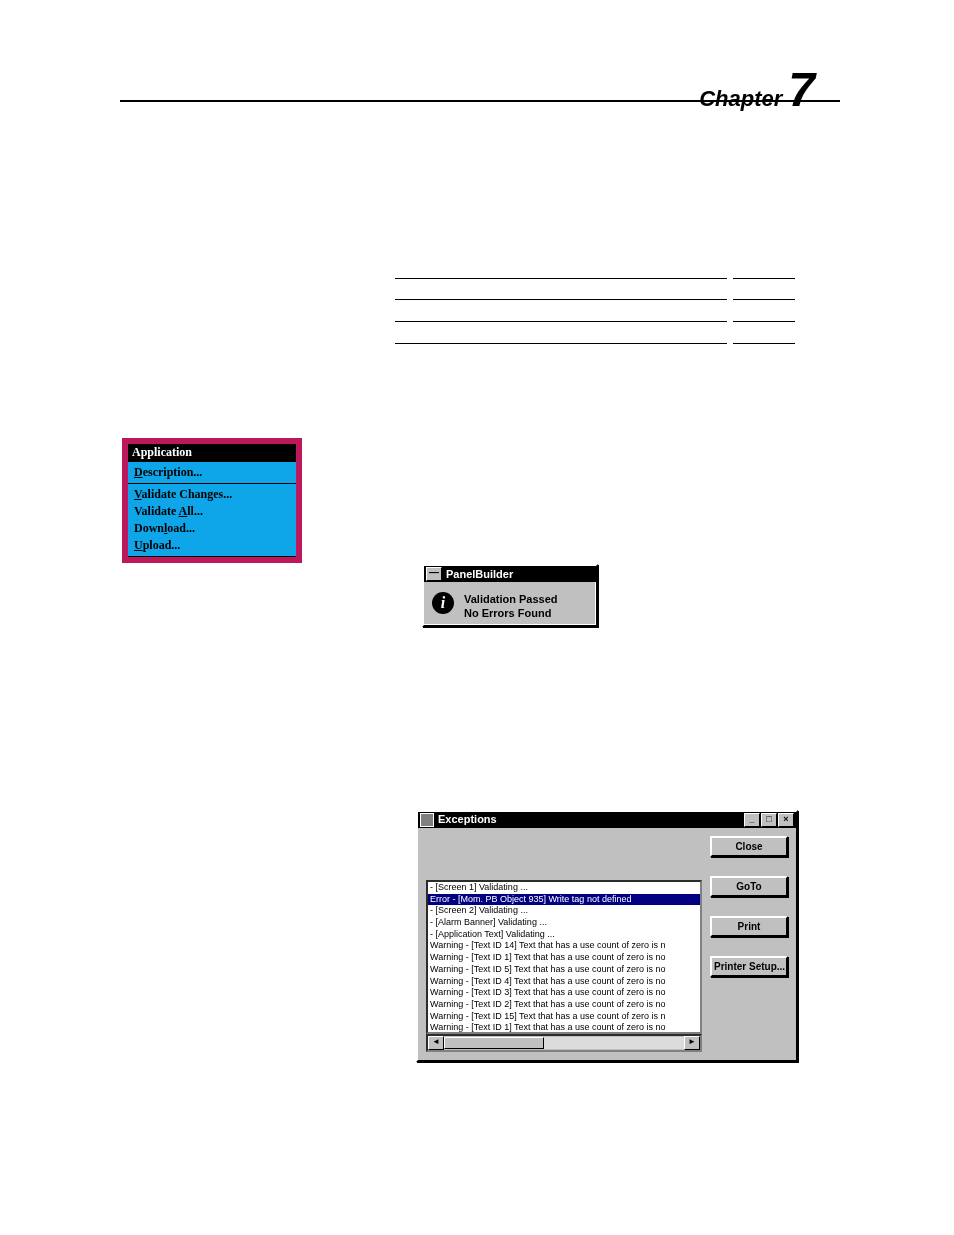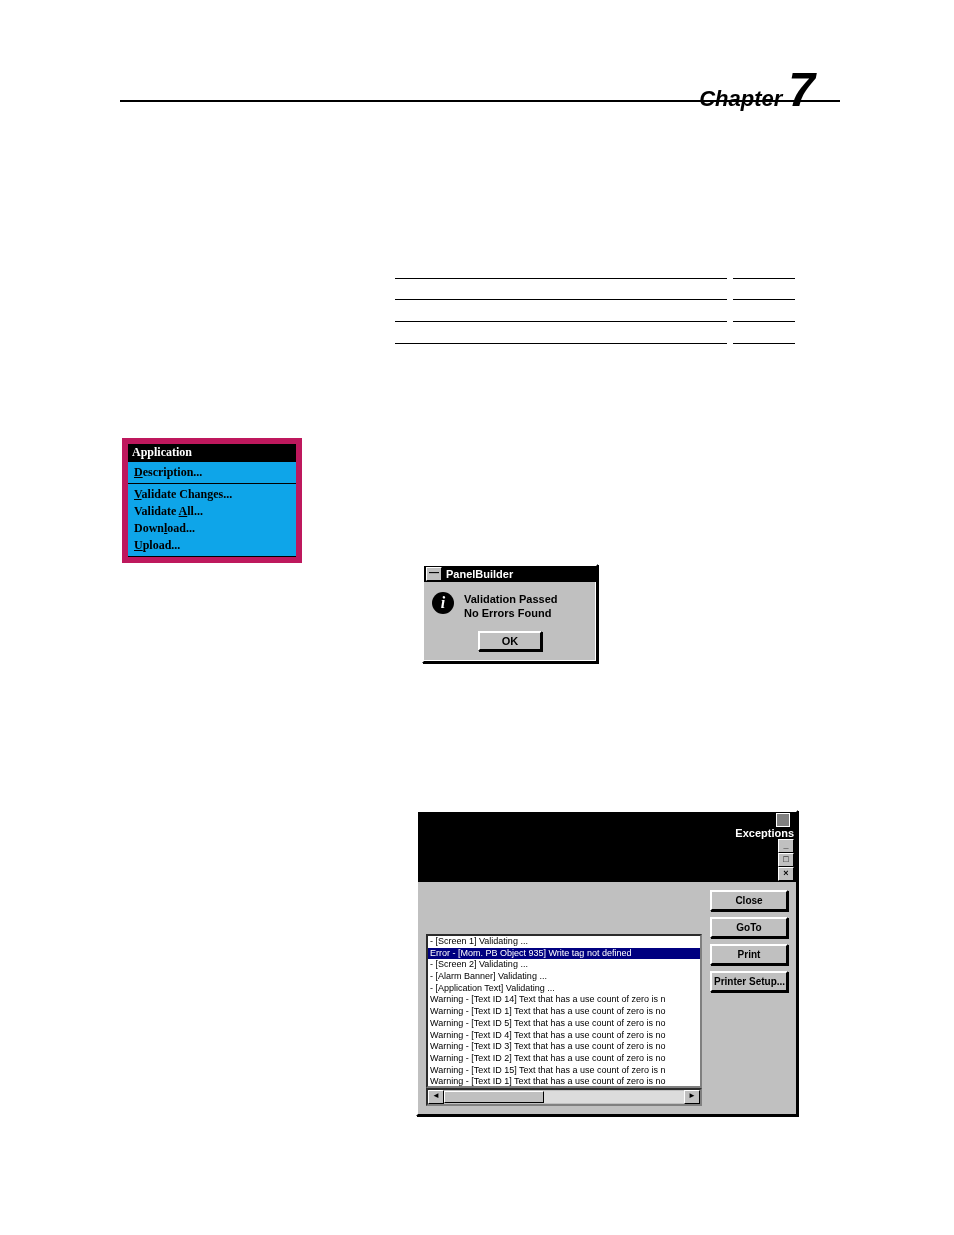--- a/index.html
+++ b/index.html
@@ -191,25 +191,24 @@
     border: 2px solid #000;
     border-top-color:#fff;border-left-color:#fff;
     font-family: Arial, sans-serif;
     font-size: 10px;
     box-shadow: 1px 1px 0 #000;
   }
   .exwin-title {
     background: #000;
     color: #fff;
     display: flex;
-    align-items: flex-end;
+    align-items: flex-start;
     padding: 1px 2px;
     font-weight: bold;
     font-size: 11px;
-    flex-direction: column;
   }
   .exwin-title .spacer { flex: 1; }
   .exwin-title .appicon {
     width: 12px; height: 12px; background:#808080; border:1px solid #fff; margin-right:4px;
   }
   .caption-btn {
     width: 14px; height: 12px;
     background: #c0c0c0;
     border: 1px solid #000;
     border-top-color:#fff;border-left-color:#fff;
@@ -268,21 +267,21 @@
   .ex-scroll .track { flex:1; background:#dcdcdc; height:12px; position:relative; }
   .ex-scroll .thumb {
     position:absolute; left:0; top:0; width:100px; height:12px;
     background:#c0c0c0; border:1px solid #000;
     border-top-color:#fff;border-left-color:#fff; box-sizing:border-box;
   }
   .ex-btns {
     width: 78px;
     display: flex;
     flex-direction: column;
-    gap: 6px;
+    gap: 19px;
   }
   .ex-btn {
     background: #c0c0c0;
     border: 2px solid #000;
     border-top-color:#fff;border-left-color:#fff;
     font-size: 10px;
     font-weight: bold;
     text-align: center;
     padding: 3px 2px;
     box-shadow: 1px 1px 0 #000;
@@ -337,23 +336,20 @@
     <div class="dlg-title">
       <div class="sysbtn">—</div>
       <span>PanelBuilder</span>
     </div>
     <div class="dlg-body">
       <div class="info-icon">i</div>
       <div class="dlg-msg">
         <div>Validation Passed</div>
         <div>No Errors Found</div>
       </div>
-    </div>
-    <div class="dlg-btnrow">
-      <span class="win-btn">OK</span>
     </div>
   </div>
 
   <div class="exwin">
     <div class="exwin-title">
       <div class="appicon"></div>
       <span>Exceptions</span>
       <span class="spacer"></span>
       <div class="caption-btn">_</div>
       <div class="caption-btn">□</div>

